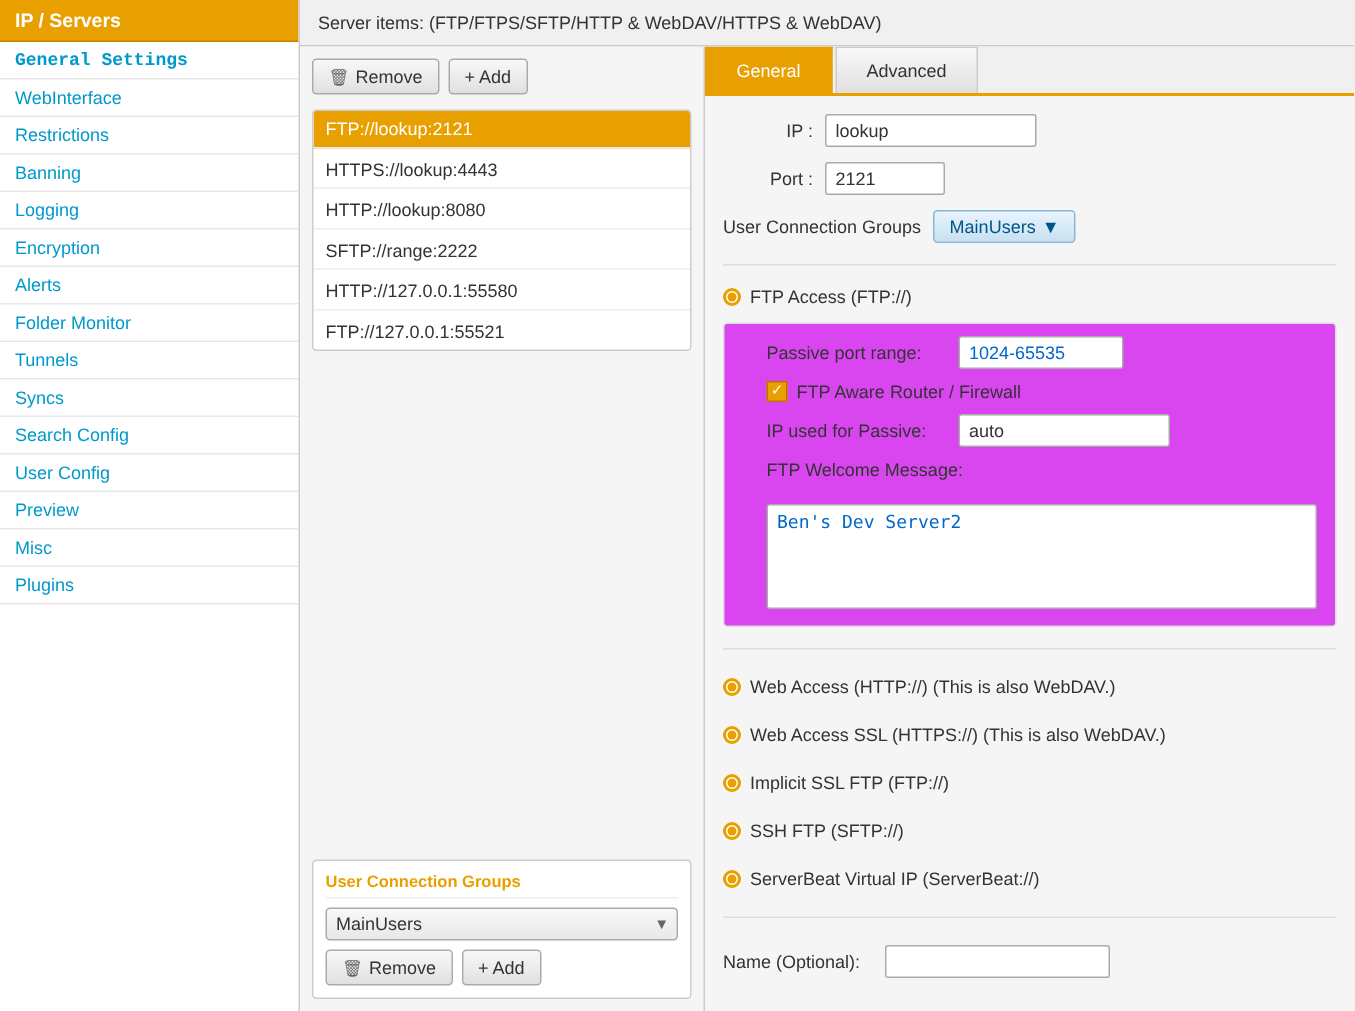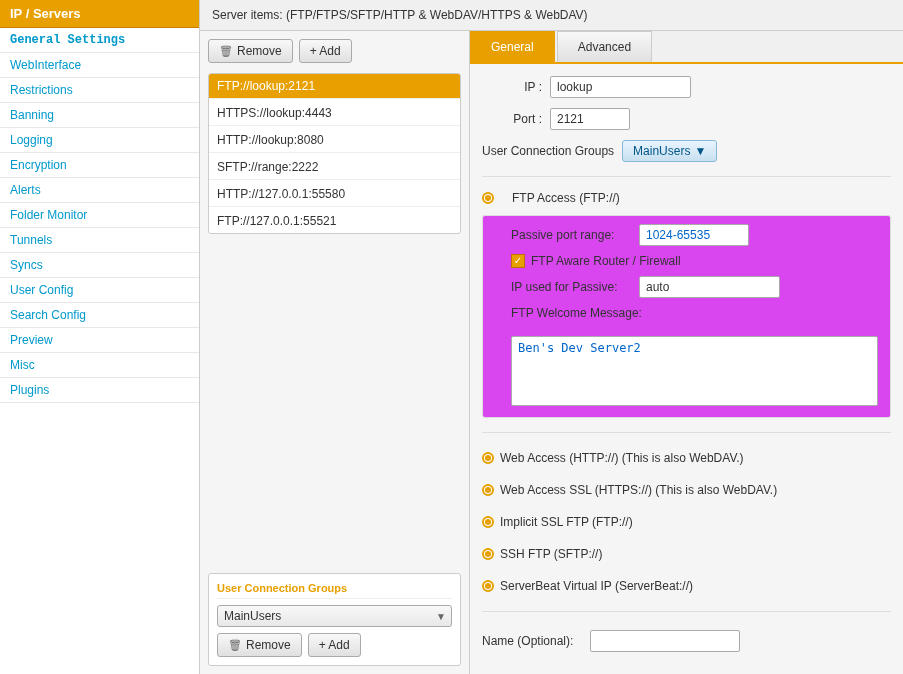--- a/index.html
+++ b/index.html
@@ -279,21 +279,21 @@
       cursor: pointer;
       display: flex;
       align-items: center;
       gap: 4px;
     }
 
     
     .section-header {
       display: flex;
       align-items: center;
-      gap: 18px;
+      gap: 6px;
       font-size: 12px;
       color: #333;
       font-weight: normal;
     }
 
     .radio-dot {
       width: 12px;
       height: 12px;
       border-radius: 50%;
       border: 2px solid #aaa;
@@ -435,22 +435,22 @@
     <div class="sidebar-item active">General Settings</div>
     <div class="sidebar-item">WebInterface</div>
     <div class="sidebar-item">Restrictions</div>
     <div class="sidebar-item">Banning</div>
     <div class="sidebar-item">Logging</div>
     <div class="sidebar-item">Encryption</div>
     <div class="sidebar-item">Alerts</div>
     <div class="sidebar-item">Folder Monitor</div>
     <div class="sidebar-item">Tunnels</div>
     <div class="sidebar-item">Syncs</div>
+    <div class="sidebar-item">Search Config</div>
     <div class="sidebar-item">User Config</div>
-    <div class="sidebar-item">Search Config</div>
     <div class="sidebar-item">Preview</div>
     <div class="sidebar-item">Misc</div>
     <div class="sidebar-item">Plugins</div>
   </div>
 
   <div class="main-content">
     <div class="main-header">Server items: (FTP/FTPS/SFTP/HTTP &amp; WebDAV/HTTPS &amp; WebDAV)</div>
 
     <div class="main-body">
 

